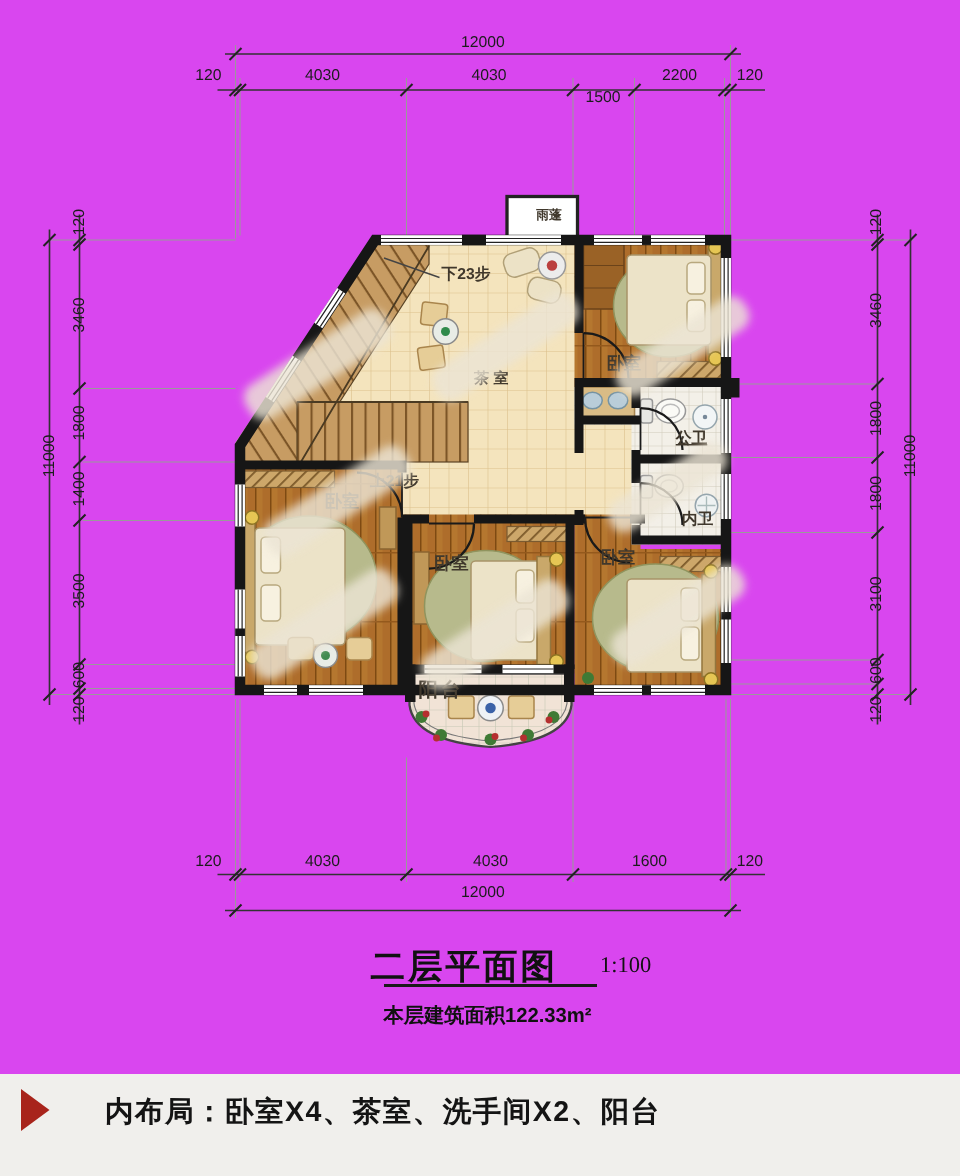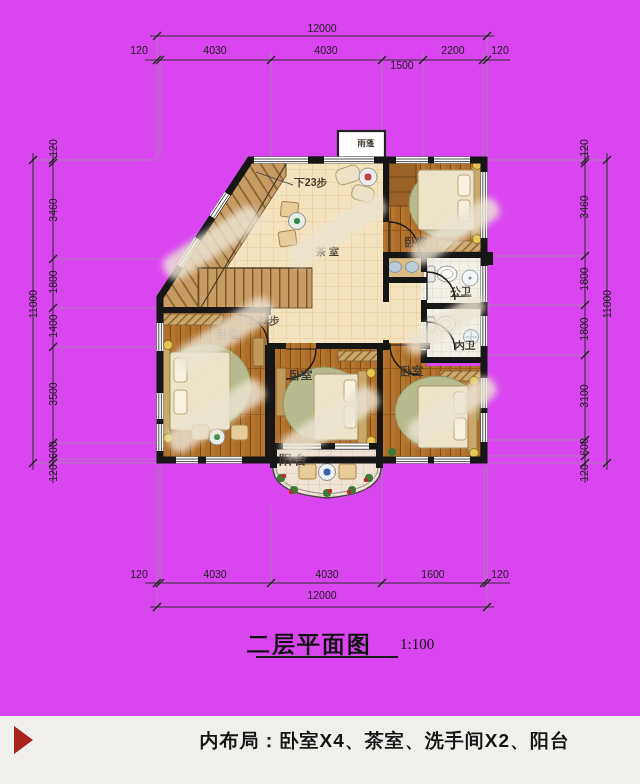--- a/index.html
+++ b/index.html
@@ -18,21 +18,21 @@
       font:bold 23px "Liberation Serif",serif;color:#111;letter-spacing:2px;}
   .title-underline{position:absolute;left:256px;top:656px;width:142px;height:2px;background:#1a1a1a;}
   .title-scale{position:absolute;left:400px;top:636px;width:60px;
       font:15px "Liberation Serif",serif;color:#111;}
   .title-area{position:absolute;left:225px;top:668px;width:200px;text-align:center;
       font:bold 13.5px "Liberation Sans",sans-serif;color:#111;}
   .footer{position:absolute;left:0;top:716px;width:640px;height:68px;background:#f0efec;}
   .footer-arrow{position:absolute;left:14px;top:10px;width:0;height:0;
       border-top:14px solid transparent;border-bottom:14px solid transparent;
       border-left:19px solid #a8241b;}
-  .footer-text{position:absolute;left:70px;top:12px;width:500px;text-align:right;
+  .footer-text{position:absolute;left:70px;top:12px;width:500px;text-align:left;
       font:bold 19px "Liberation Sans",sans-serif;color:#141414;letter-spacing:1px;}
 </style>
 </head>
 <body>
 
 <div id="stage">
 
 <svg id="plan-svg" width="640" height="784" viewBox="0 0 640 784">
   <defs>
     <pattern id="tile" width="13" height="13" patternUnits="userSpaceOnUse">
@@ -323,19 +323,20 @@
 <div class="wm" style="left:157px;top:230px;width:110px;height:26px;transform:rotate(-33deg);"></div>
 <div class="wm" style="left:170px;top:321px;width:110px;height:26px;transform:rotate(-33deg);"></div>
 <div class="wm" style="left:161px;top:403px;width:110px;height:26px;transform:rotate(-33deg);"></div>
 <div class="wm" style="left:275px;top:410px;width:110px;height:26px;transform:rotate(-33deg);"></div>
 <div class="wm" style="left:402px;top:398px;width:100px;height:24px;transform:rotate(-33deg);"></div>
 <div class="wm" style="left:400px;top:314px;width:90px;height:22px;transform:rotate(-33deg);"></div>
 
 <div class="title-main">二层平面图</div>
 <div class="title-underline"></div>
 <div class="title-scale">1:100</div>
+<div class="title-area">本层建筑面积122.33m²</div>
 
 <div class="footer">
   <div class="footer-arrow"></div>
   <div class="footer-text">内布局：卧室X4、茶室、洗手间X2、阳台</div>
 </div>
 
 </div>
 
 </body></html>

